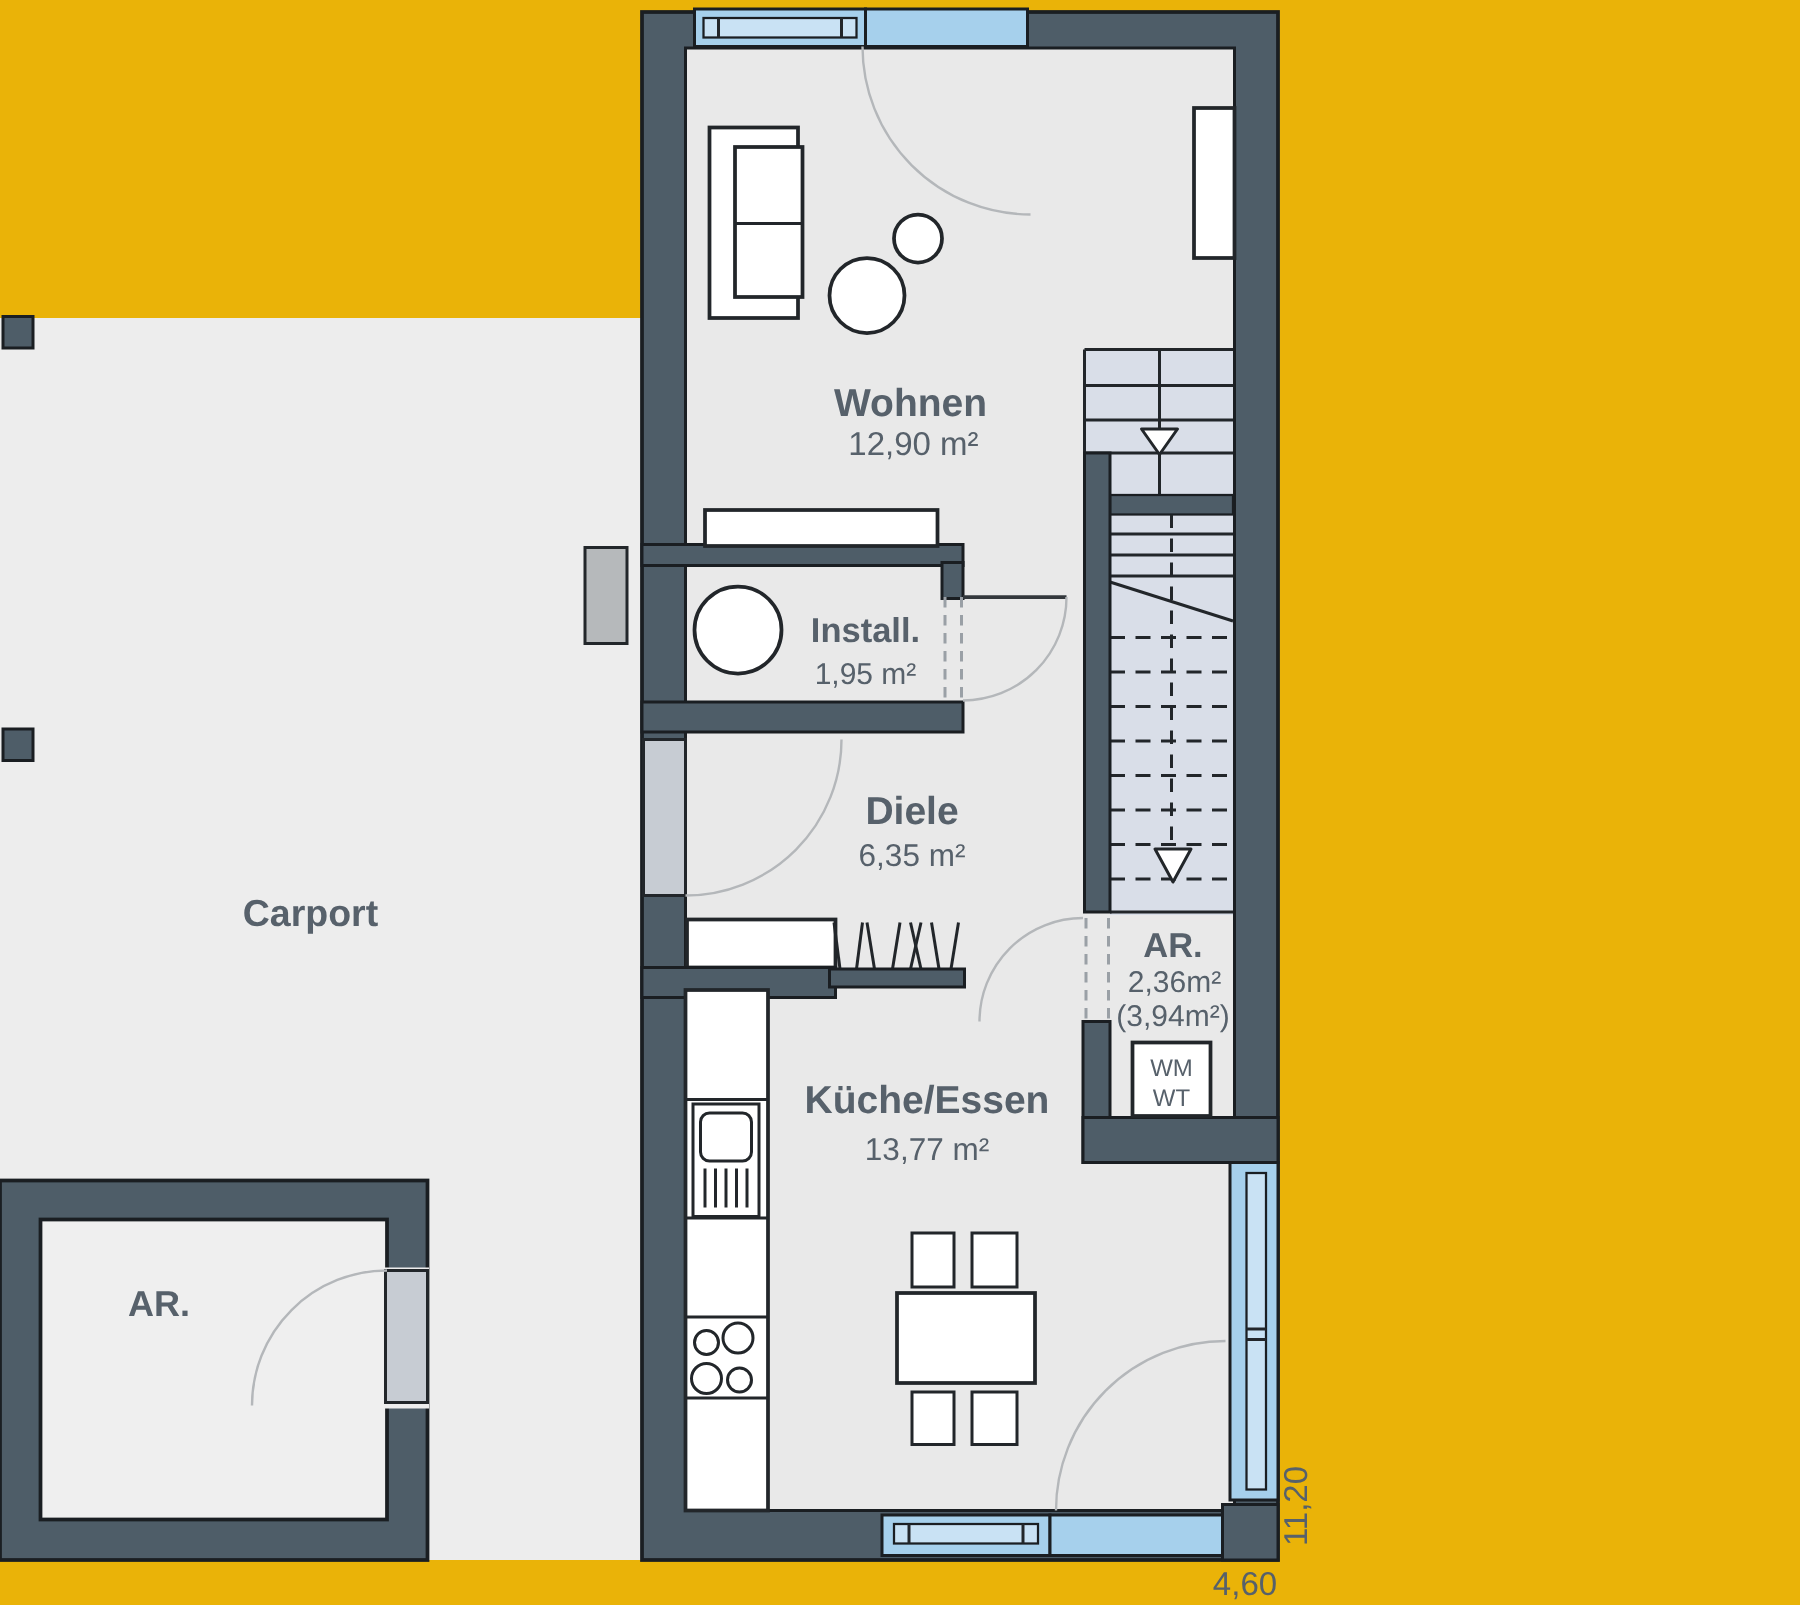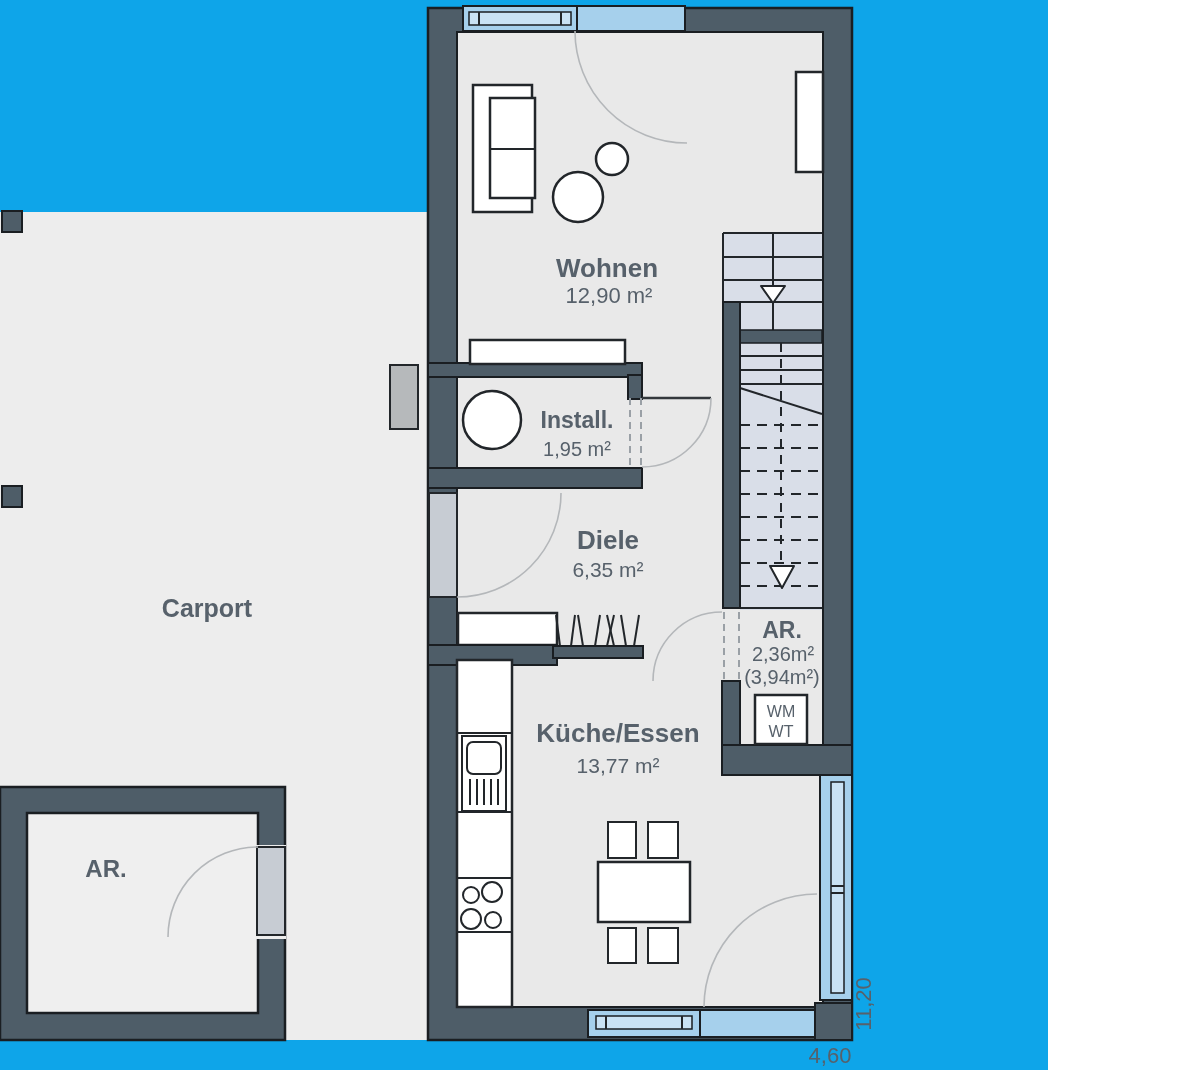--- a/index.html
+++ b/index.html
@@ -1,16 +1,16 @@
 <!DOCTYPE html>
 <html><head>
 <meta charset="utf-8">
 <style>
   html,body{margin:0;padding:0;background:#ffffff;}
-  .stage{position:relative;width:1048px;height:1070px;background:#0ea5e9;overflow:hidden;}
+  .stage{position:relative;width:1200px;height:1070px;background:#eab308;overflow:hidden;}
   svg{display:block;}
   
   .wall{fill:#4e5d68;stroke:#1a1e22;stroke-width:2;}
   .wall-th{fill:#4e5d68;stroke:#1a1e22;stroke-width:2.5;}
   .floor{fill:#e9e9e9;stroke:#1a1e22;stroke-width:2;}
   .carport-floor{fill:#ededed;stroke:none;}
   .inner-room{fill:#efefef;stroke:#1a1e22;stroke-width:2.5;}
   
   .furn{fill:#ffffff;stroke:#22262a;stroke-width:2.5;}
   .furn2{fill:#ffffff;stroke:#22262a;stroke-width:2;}

